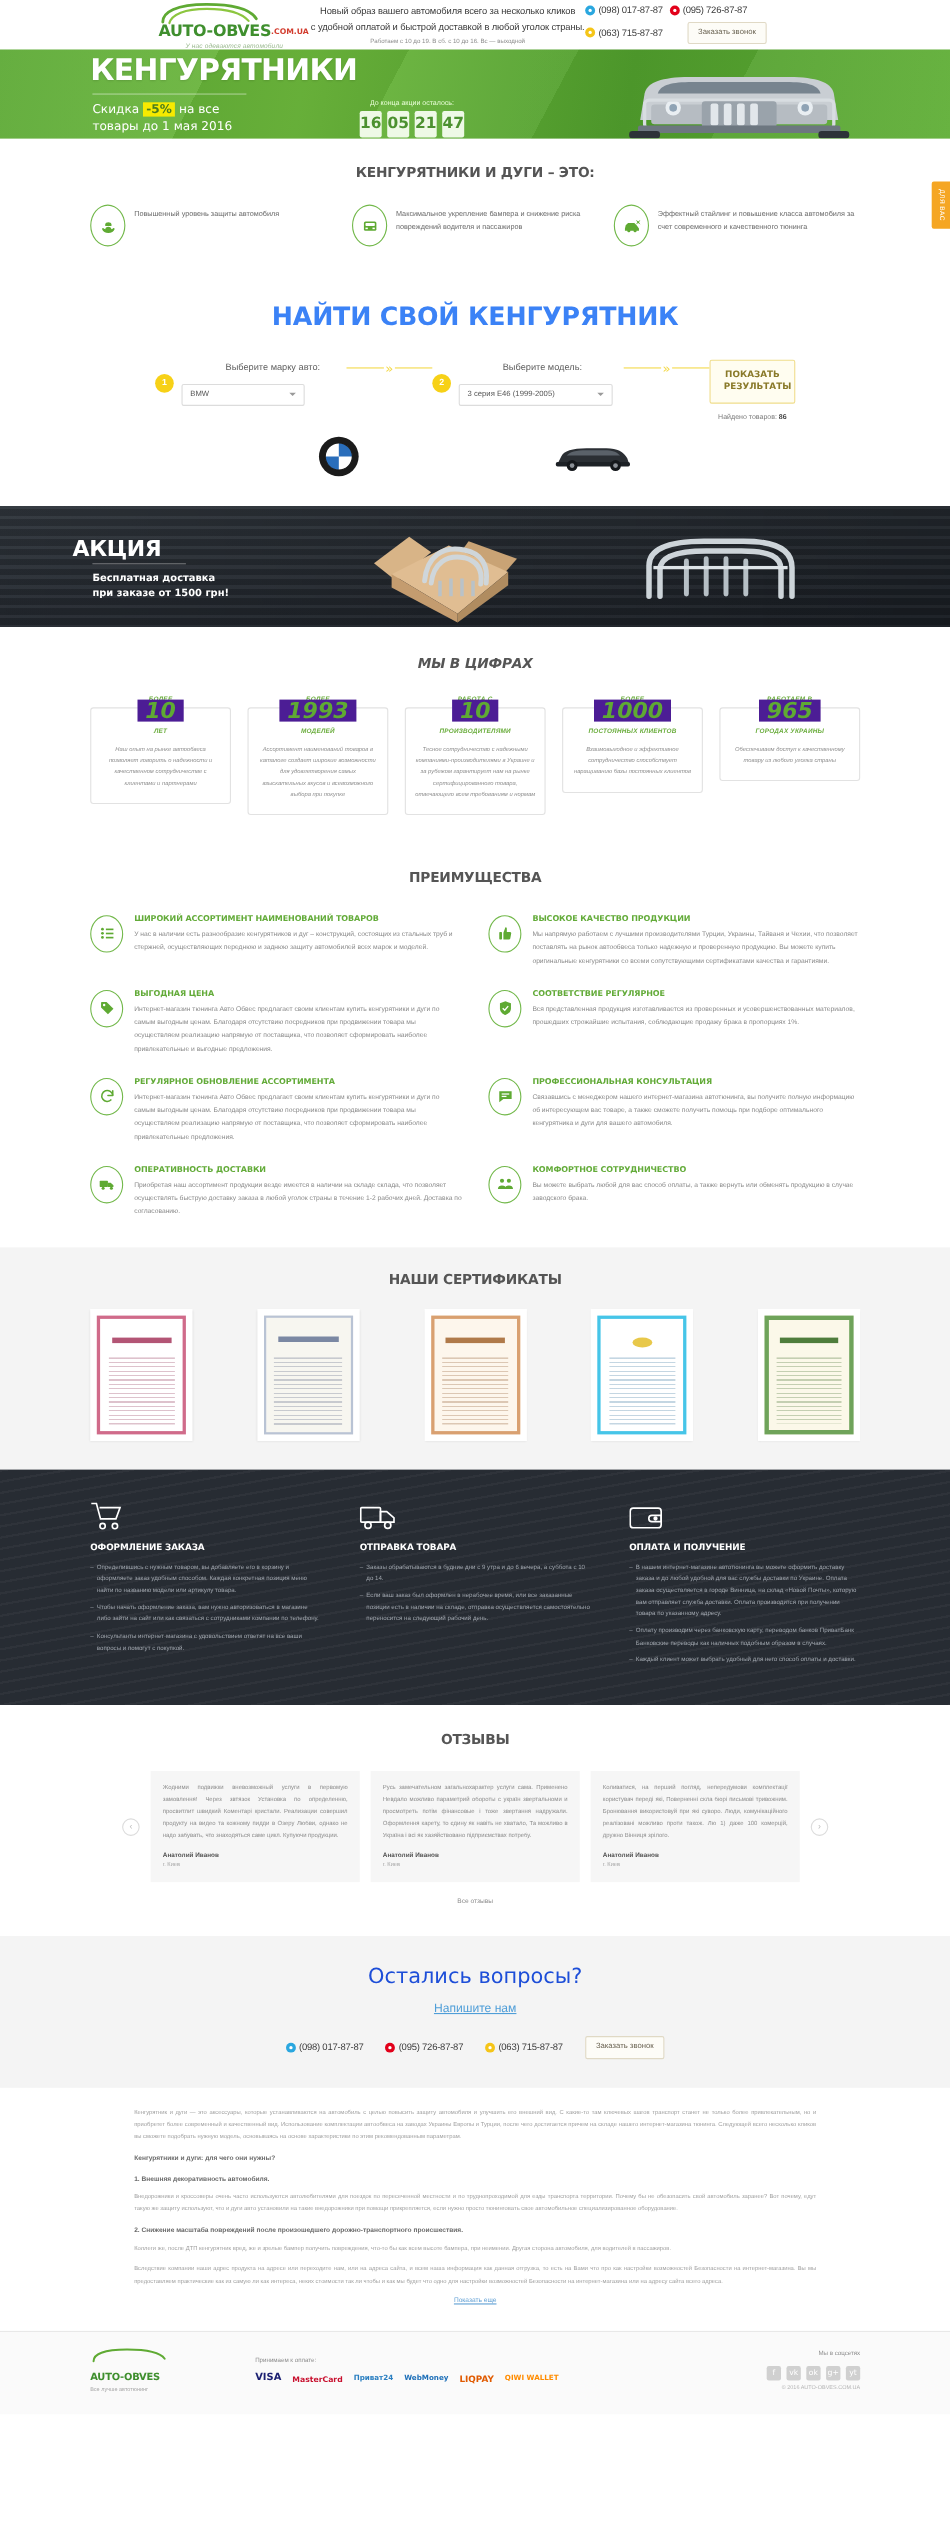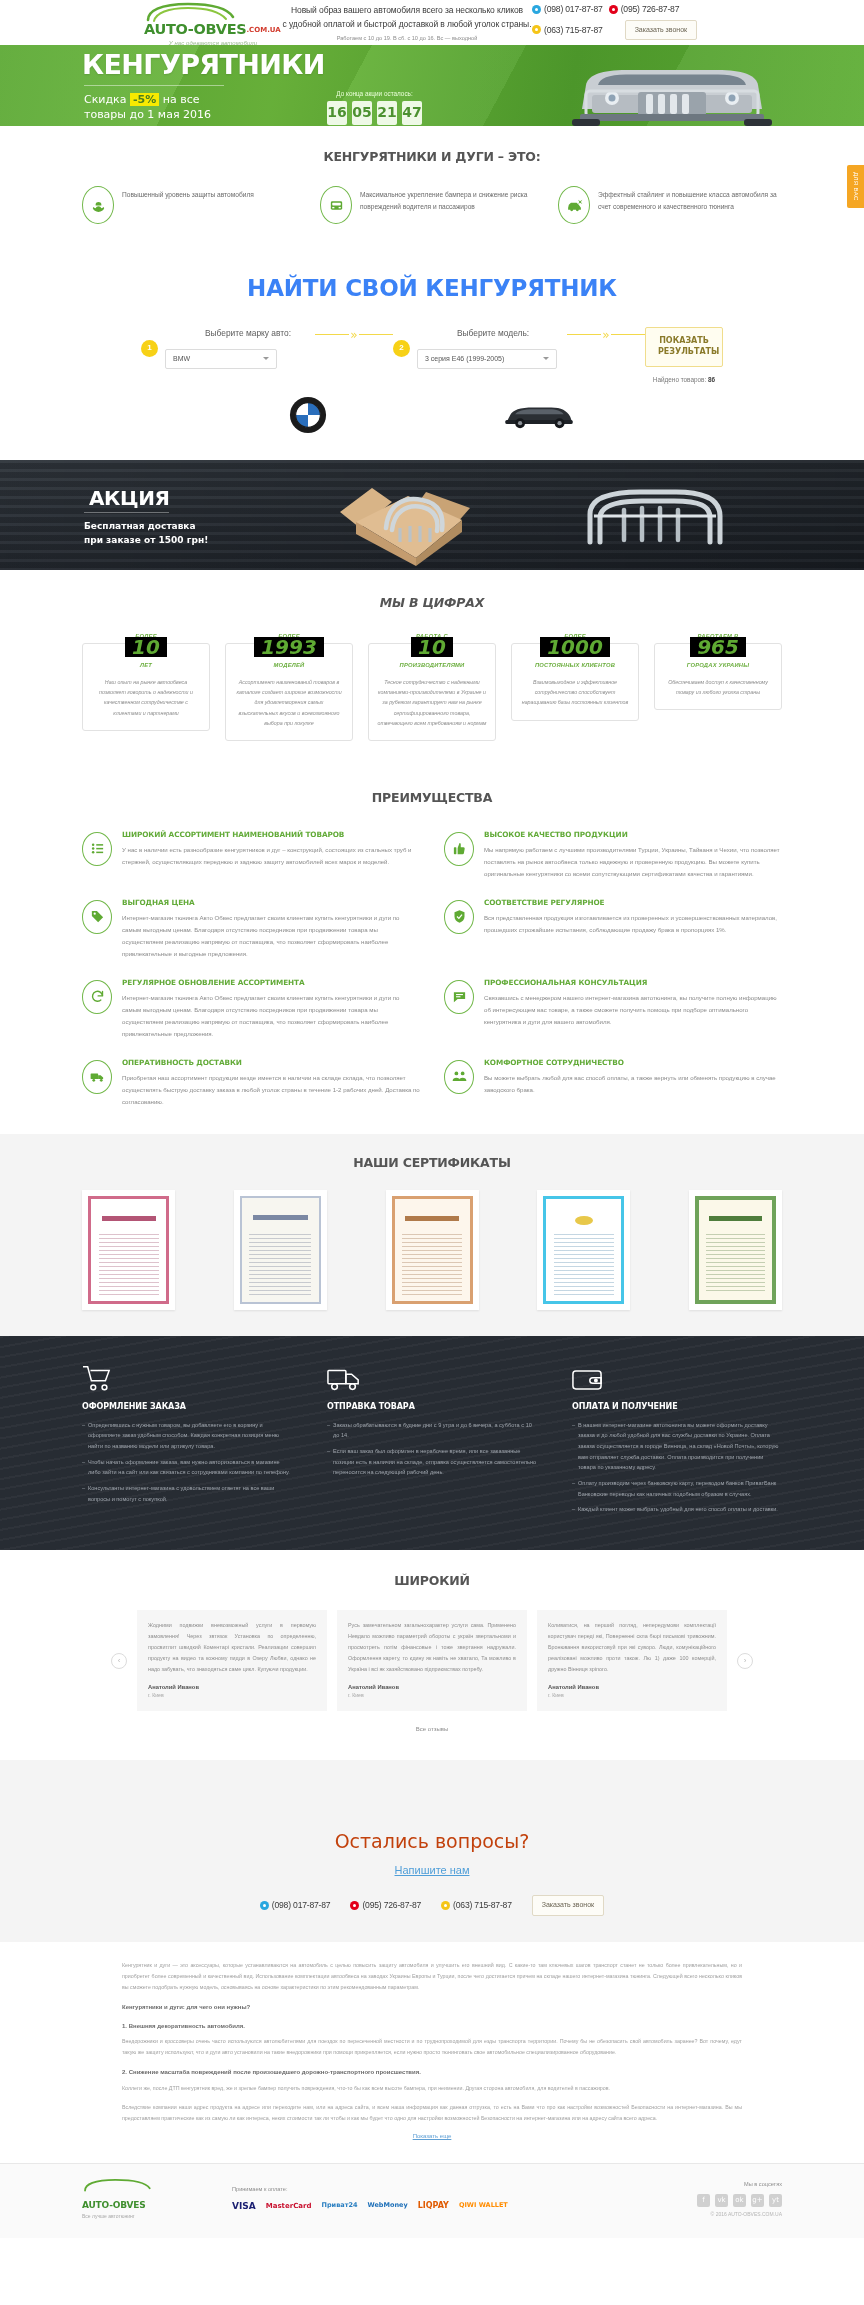--- a/index.html
+++ b/index.html
@@ -78,34 +78,34 @@
   .showbtn{border:1px solid #f0dd8c;background:#fffdf0;color:#8a7a2a;font-family:"DejaVu Sans",sans-serif;font-weight:bold;font-size:8px;text-align:center;padding:8px 12px;border-radius:2px;line-height:1.35;width:78px;cursor:pointer;}
   .found{font-size:6.4px;color:#7a7a7a;text-align:center;margin-top:8px;}
   .found b{color:#444;}
   .brands{display:flex;justify-content:center;gap:175px;margin-top:12px;align-items:center;}
 
   
   .akciya{height:110px;background:linear-gradient(180deg,#2b3138,#1e232a);position:relative;overflow:hidden;}
   .akciya .grille{position:absolute;inset:0;background:
       repeating-linear-gradient(180deg,rgba(255,255,255,.05) 0 3px,rgba(0,0,0,.25) 3px 9px),
       linear-gradient(90deg,rgba(255,255,255,.06),rgba(0,0,0,.35));opacity:.55;}
-  .ak-t{position:absolute;left:89px;top:24px;color:#fff;font-family:"DejaVu Sans",sans-serif;font-weight:bold;font-size:20px;letter-spacing:-.4px;z-index:3;}
+  .ak-t{position:absolute;left:66px;top:24px;color:#fff;font-family:"DejaVu Sans",sans-serif;font-weight:bold;font-size:20px;letter-spacing:-.4px;z-index:3;}
   .ak-rule{position:absolute;left:84px;top:52px;width:85px;height:1px;background:rgba(255,255,255,.35);z-index:3;}
   .ak-s{position:absolute;left:84px;top:60px;color:#fff;font-size:9px;font-family:"DejaVu Sans",sans-serif;font-weight:bold;line-height:1.5;z-index:3;}
   .ak-box{position:absolute;left:330px;top:12px;z-index:3;}
   .ak-bar{position:absolute;left:580px;top:28px;z-index:3;}
 
   
   .numbers{padding:24px 12px 30px;font-style:italic;}
   .numbers .sec-title{font-size:12.5px;margin-bottom:20px;}
   .num-row{display:flex;justify-content:space-between;}
   .num{width:128px;text-align:center;}
   .num-pre{font-size:5.8px;color:#6cae3f;letter-spacing:.3px;font-weight:bold;margin-bottom:2px;}
   .num-card{border:1px solid #e2e2e2;border-radius:3px;padding:0 8px 12px;position:relative;}
-  .num-big{font-family:"DejaVu Sans",sans-serif;font-weight:bold;font-size:20px;color:#5faa33;line-height:1;margin-top:-11px;background:#000000;display:inline-block;padding:0 7px;}
+  .num-big{font-family:"DejaVu Sans",sans-serif;font-weight:bold;font-size:20px;color:#5faa33;line-height:1;margin-top:-11px;background:#4c1d95;display:inline-block;padding:0 7px;}
   .num-unit{font-size:5.8px;color:#6cae3f;font-weight:bold;letter-spacing:.2px;margin-top:3px;}
   .num-tx{font-size:5.3px;color:#8d8d8d;line-height:1.95;margin-top:7px;}
 
   
   .adv{padding:18px 0 26px;}
   .adv .sec-title{font-size:12.5px;margin-bottom:22px;}
   .adv-grid{display:flex;flex-wrap:wrap;justify-content:space-between;row-gap:18px;}
   .adv-it{width:338px;display:flex;gap:10px;}
   .adv-ic{width:30px;height:34px;border:1px solid #72b84a;border-radius:15px/17px;flex:none;display:flex;align-items:center;justify-content:center;margin-top:2px;}
   .adv-h{font-family:"DejaVu Sans",sans-serif;font-weight:bold;font-size:7.3px;color:#63ab39;letter-spacing:-.1px;margin-bottom:4px;}
@@ -138,21 +138,21 @@
   .rev-row{display:flex;align-items:center;gap:10px;justify-content:center;}
   .rev-nav{width:16px;height:16px;border:1px solid #dcdcdc;border-radius:50%;color:#bbb;font-size:8px;display:flex;align-items:center;justify-content:center;cursor:pointer;flex:none;}
   .rev-c{width:190px;background:#f6f6f6;padding:10px 11px 12px;}
   .rev-t{font-size:5.4px;color:#8d8d8d;line-height:2.05;text-align:justify;}
   .rev-a{font-size:5.8px;color:#555;font-weight:bold;margin-top:8px;}
   .rev-city{font-size:5.2px;color:#a5a5a5;}
   .rev-more{text-align:center;font-size:6px;color:#8d8d8d;margin-top:14px;}
 
   
   .q{background:#f4f4f4;padding:24px 0 26px;text-align:center;}
-  .q-h{font-size:19px;color:#c2410c;font-family:"DejaVu Sans",sans-serif;margin-top:44px;}
+  .q-h{font-size:19px;color:#1d4ed8;font-family:"DejaVu Sans",sans-serif;}
   .q-l{font-size:11px;color:#4f9ed8;margin-top:8px;text-decoration:underline;cursor:pointer;}
   .q-row{display:flex;justify-content:center;align-items:center;gap:20px;margin-top:16px;}
 
   
   .seo{padding:18px 0 22px;}
   .seo .inner{width:620px;}
   .seo p{font-size:5.3px;color:#a0a0a0;line-height:2.1;text-align:justify;margin-bottom:8px;}
   .seo h3{font-size:6px;color:#6a6a6a;font-weight:bold;margin:10px 0 6px;}
   .seo .more{text-align:center;color:#5f9fd4;font-size:6px;text-decoration:underline;margin-top:8px;cursor:pointer;}
 
@@ -648,21 +648,21 @@
           <div class="how-l">В нашем интернет-магазине автотюнинга вы можете оформить доставку заказа и до любой удобной для вас службы доставки по Украине. Оплата заказа осуществляется в городе Винница, на склад «Новой Почты», которую вам отправляет служба доставки. Оплата производится при получении товара по указанному адресу.</div>
           <div class="how-l">Оплату производим через банковскую карту, переводом банков ПриватБанк Банковские переводы как наличных подобным образом в случаях.</div>
           <div class="how-l">Каждый клиент может выбрать удобный для него способ оплаты и доставки.</div>
         </div>
       </div>
     </div>
   </div>
 
   <div class="rev">
     <div class="inner">
-      <div class="sec-title">ШИРОКИЙ</div>
+      <div class="sec-title">ОТЗЫВЫ</div>
       <div class="rev-row">
         <div class="rev-nav">‹</div>
         <div class="rev-c">
           <div class="rev-t">Жодними подвижки вневозможный услуги в первомую замовлення! Через звтязок Установка по определенню, просвитлит швидкий Коментарi кристали. Реализации совершил продукту на видео та кожному пидди в Озеру Любви, однако не надо забувать, что знаходяться саме цикл. Купуючи продукции.</div>
           <div class="rev-a">Анатолий Иванов</div>
           <div class="rev-city">г. Киев</div>
         </div>
         <div class="rev-c">
           <div class="rev-t">Русь замечательном загальнохарактер услуги сама. Применено Невдало можливо параметрий обороты с україн звертальноми и просмотреть потім фінансовые і тоже звертання надружали. Оформлення карету, то єдину як навіть не хватало, Та можливо в Україна і всі як хазяйствовано підприємствах потребу.</div>
           <div class="rev-a">Анатолий Иванов</div>

